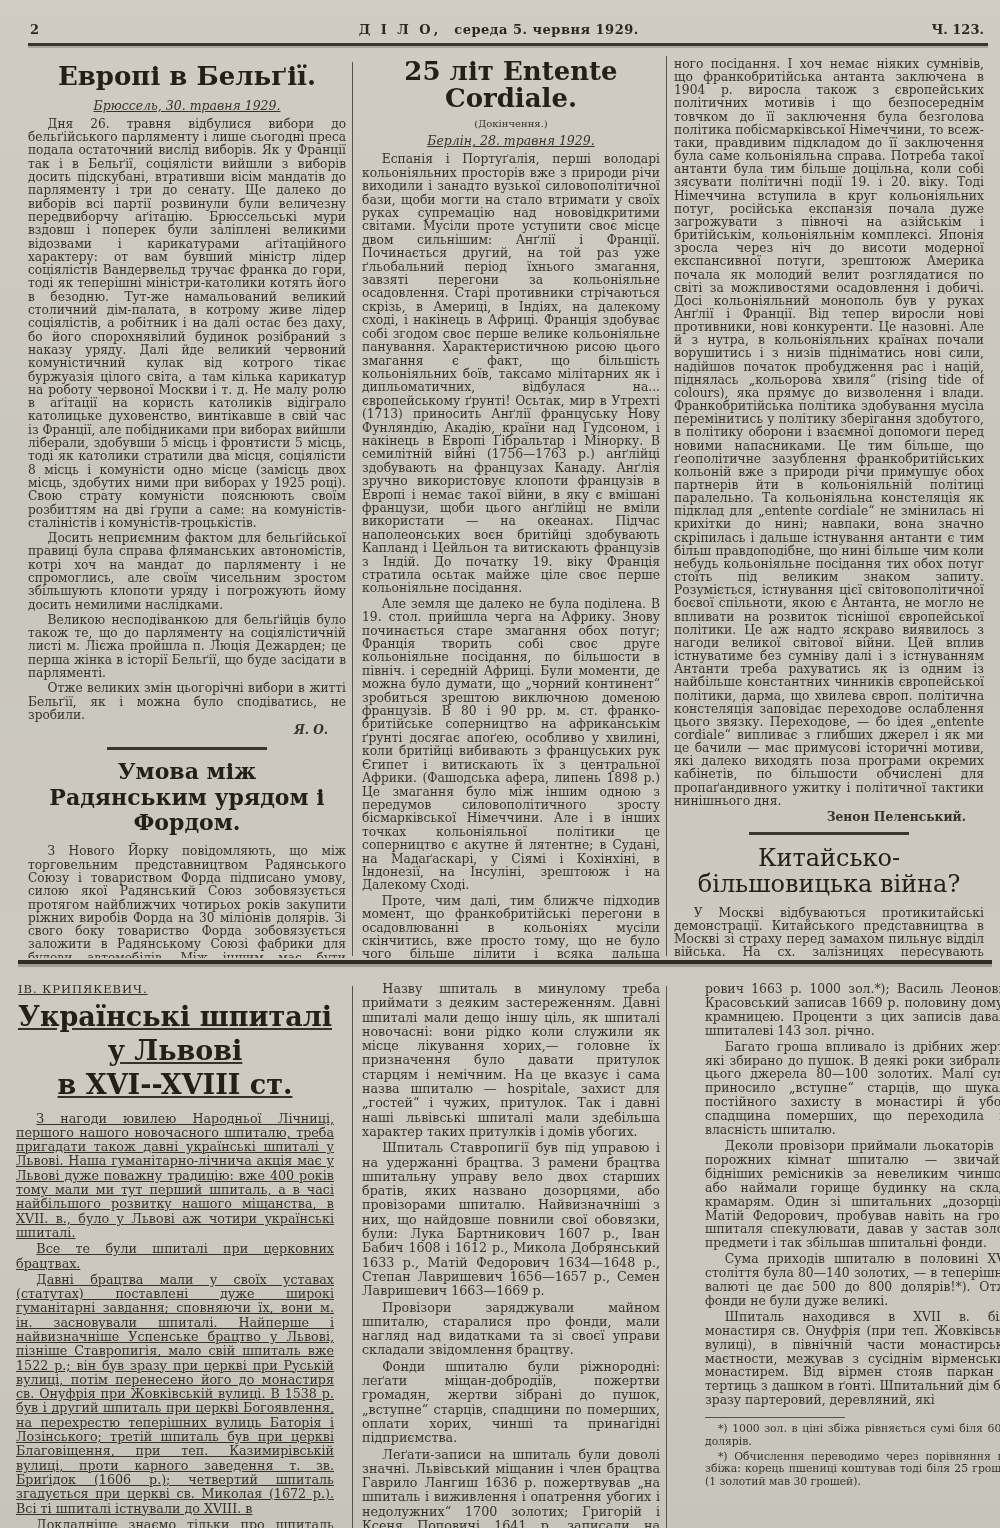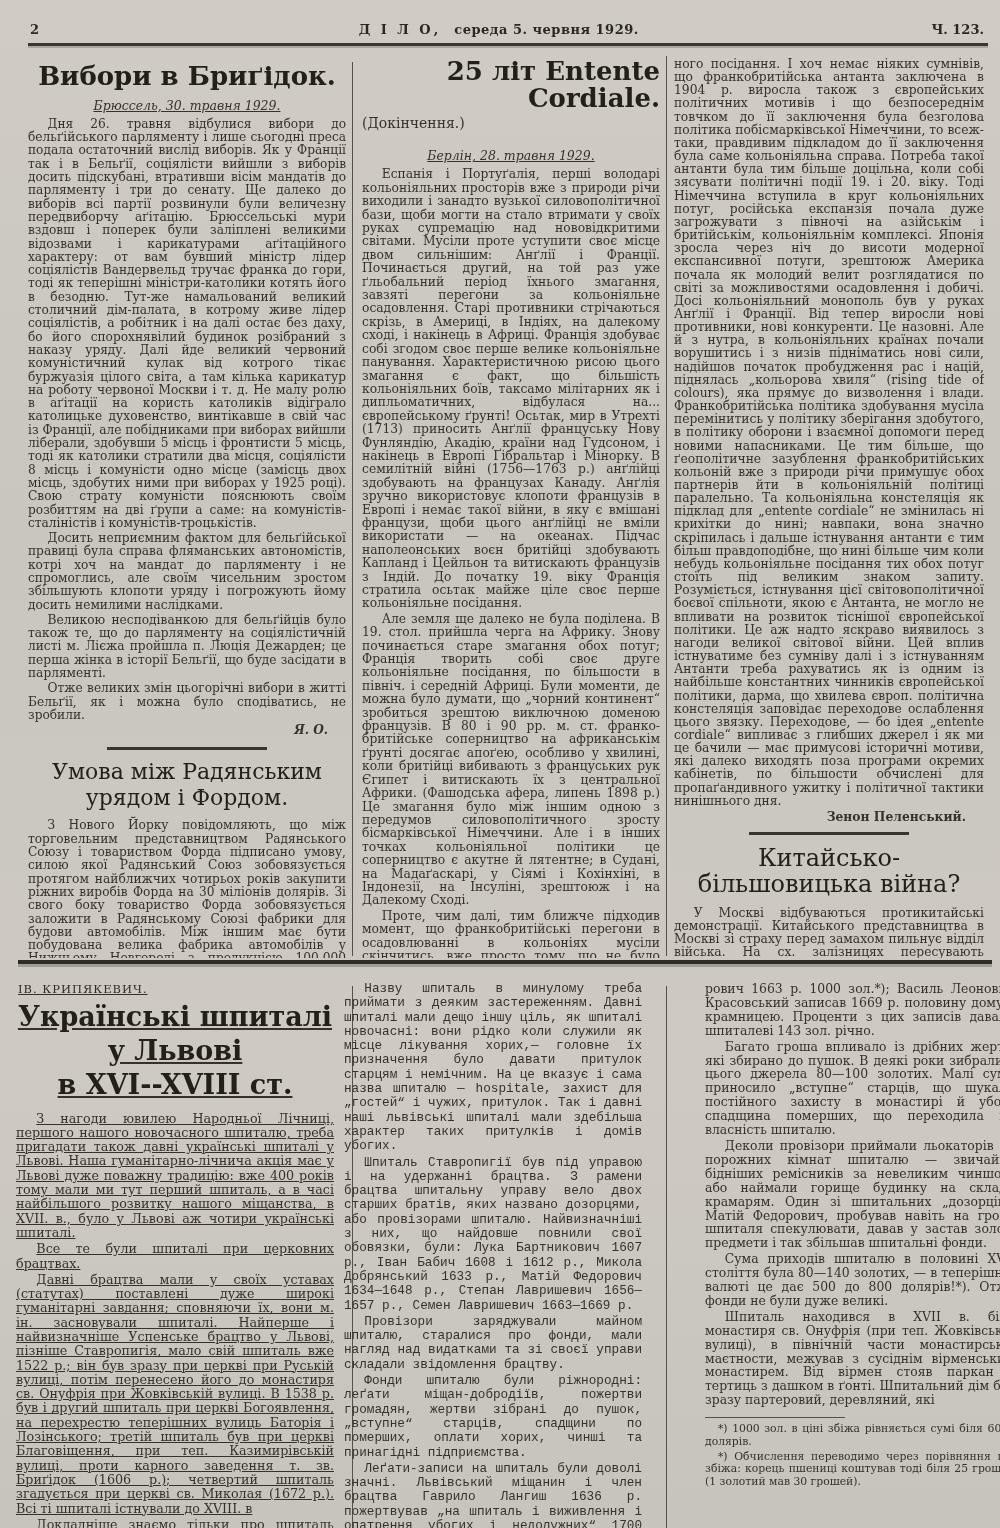--- a/index.html
+++ b/index.html
@@ -25,31 +25,31 @@
   .col-b{left:362px;width:298px;top:58px;height:900px;font-size:12.3px;line-height:13.4px;}
   .col-c{left:674px;width:310px;top:58px;height:900px;font-size:12.3px;line-height:13.15px;}
   .vrule{position:absolute;width:1px;background:#55504a;}
   .vr1{left:352px;top:62px;height:894px;}
   .vr2{left:666px;top:56px;height:900px;}
   .vr3{left:352px;top:986px;height:542px;}
   .vr4{left:666px;top:986px;height:542px;}
   .section-rule{position:absolute;top:960px;left:18px;right:8px;height:4px;
        background:#2f2b25;box-shadow:0 3px 0 rgba(47,43,37,.28);}
   .col-d{left:16px;width:318px;top:982px;height:546px;font-size:12.7px;line-height:14.3px;text-decoration:underline;}
-  .col-e{left:344px;width:298px;top:982px;height:546px;font-size:12.7px;line-height:14.3px;font-family:Liberation Mono, monospace;}
+  .col-e{left:362px;width:298px;top:982px;height:546px;font-size:12.7px;line-height:14.3px;}
   .col-f{left:705px;width:310px;top:982px;height:546px;font-size:12.4px;line-height:13.9px;}
   
   p.body{margin:0 0 2px 0;text-indent:1.6em;}
   p.body.cont{text-indent:0;}
   .h-belgium{font-size:26px;font-weight:bold;text-align:center;color:#23201a;margin:4px 0 8px 0;line-height:1.1;}
-  .h-ford{font-size:22px;font-weight:normal;text-align:center;color:#23201a;margin:8px 14px 9px 14px;line-height:1.18;}
-  .h-entente{font-size:26px;font-weight:bold;text-align:right;color:#23201a;margin:0 0 4px 0;line-height:1.05;}
+  .h-ford{font-size:22px;font-weight:bold;text-align:center;color:#23201a;margin:8px 14px 9px 14px;line-height:1.18;}
+  .h-entente{font-size:26px;font-weight:bold;text-align:center;color:#23201a;margin:0 0 4px 0;line-height:1.05;}
   .h-china{font-size:24px;font-weight:normal;text-align:center;color:#23201a;margin:10px 0 9px 0;line-height:1.1;}
   .h-hosp{font-size:27px;font-weight:bold;text-align:center;color:#23201a;margin:4px 0 10px 0;line-height:1.25;}
-  .subtitle{text-align:left;font-size:14px;margin:0 0 19px 0;}
+  .subtitle{text-align:center;font-size:10px;margin:0 0 4px 0;}
   .dateline{text-align:center;font-style:italic;font-size:12.5px;margin:0 0 6px 0;text-decoration:underline;}
   .sig{text-align:right;font-style:italic;padding-right:18px;margin:1px 0 2px 0;font-weight:bold;}
   .sig.bold{font-style:normal;font-weight:bold;}
   .divider{width:160px;height:3px;background:#3a362f;margin:9px auto 9px auto;}
   .author-line{font-size:11.5px;letter-spacing:1px;margin:0 0 2px 2px;text-align:left;color:#2e2a24;}
   .fn-rule{width:140px;height:1px;background:#55504a;margin:10px 0 5px 0;}
   .footnote{font-size:10.8px;line-height:12.4px;margin:0 0 3px 0;text-indent:1.2em;text-align:justify;}
 </style>
 </head>
 <body>
@@ -66,21 +66,21 @@
   </div>
   <div class="head-rule"></div>
 
   <div class="vrule vr1"></div>
   <div class="vrule vr2"></div>
   <div class="vrule vr3"></div>
   <div class="vrule vr4"></div>
 
   <div class="col col-a">
     <article>
-      <h1 class="h-belgium">Вибори в Бриґідок.</h1>
+      <h1 class="h-belgium">Европі в Бельґії.</h1>
       <p class="dateline">Брюссель, 30. травня 1929.</p>
       <p class="body">Дня 26. травня відбулися вибори до бельґійського парляменту і лише сьогодні преса подала остаточний вислід виборів. Як у Франції так і в Бельґії, соціялісти вийшли з виборів досить підскубані, втративши вісім мандатів до парляменту і три до сенату. Ще далеко до виборів всі партії розвинули були величезну передвиборчу аґітацію. Брюссельські мури вздовш і поперек були заліплені великими відозвами і карикатурами аґітаційного характеру: от вам бувший міністр лідер соціялістів Вандервельд тручає франка до гори, тоді як теперішні міністри-католики котять його в безодню. Тут-же намальований великий столичний дім-палата, в котрому живе лідер соціялістів, а робітник і на далі остає без даху, бо його спорохнявілий будинок розібраний з наказу уряду. Далі йде великий червоний комуністичний кулак від котрого тікає буржуазія цілого світа, а там кілька карикатур на роботу червоної Москви і т. д. Не малу ролю в аґітації на користь католиків відіграло католицьке духовенство, винтікавше в свій час із Франції, але побідниками при виборах вийшли ліберали, здобувши 5 місць і фронтисти 5 місць, тоді як католики стратили два місця, соціялісти 8 місць і комуністи одно місце (замісць двох місць, здобутих ними при виборах у 1925 році). Свою страту комуністи пояснюють своїм розбиттям на дві ґрупи а саме: на комуністів-сталіністів і комуністів-троцькістів.</p>
       <p class="body">Досить неприємним фактом для бельґійської правиці була справа фляманських автономістів, котрі хоч на мандат до парляменту і не спромоглись, але своїм чисельним зростом збільшують клопоти уряду і погрожують йому досить немилими наслідками.</p>
       <p class="body">Великою несподіванкою для бельґійців було також те, що до парляменту на соціялістичній листі м. Лієжа пройшла п. Люція Дежарден; це перша жінка в історії Бельґії, що буде засідати в парляменті.</p>
       <p class="body">Отже великих змін цьогорічні вибори в житті Бельґії, як і можна було сподіватись, не зробили.</p>
       <p class="sig">Я. О.</p>
     </article>
     <div class="divider"></div>
     <article>
       <h2 class="h-ford">Умова між Радянським урядом і Фордом.</h2>

